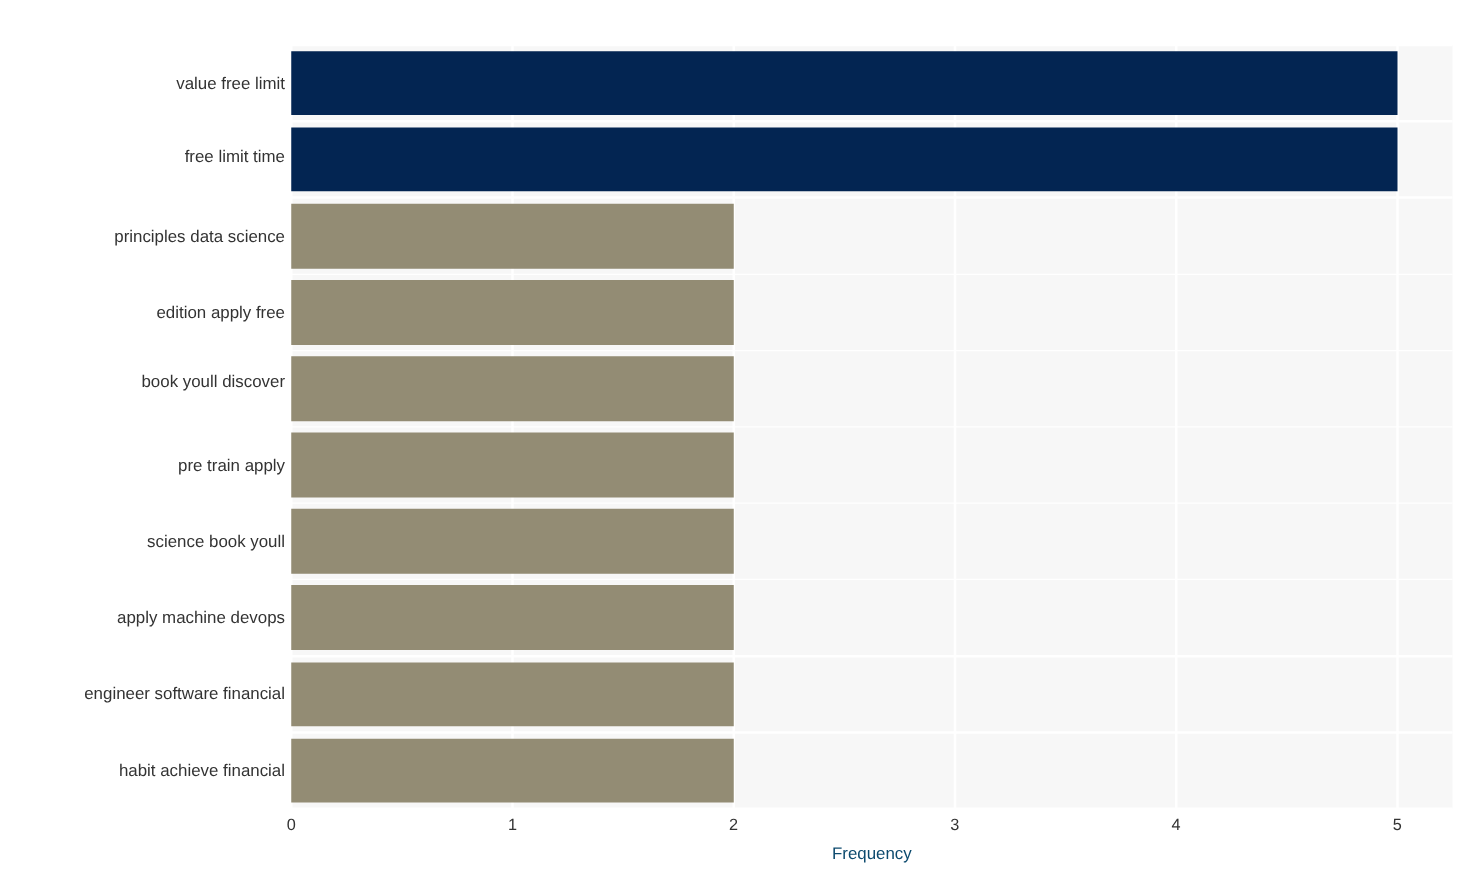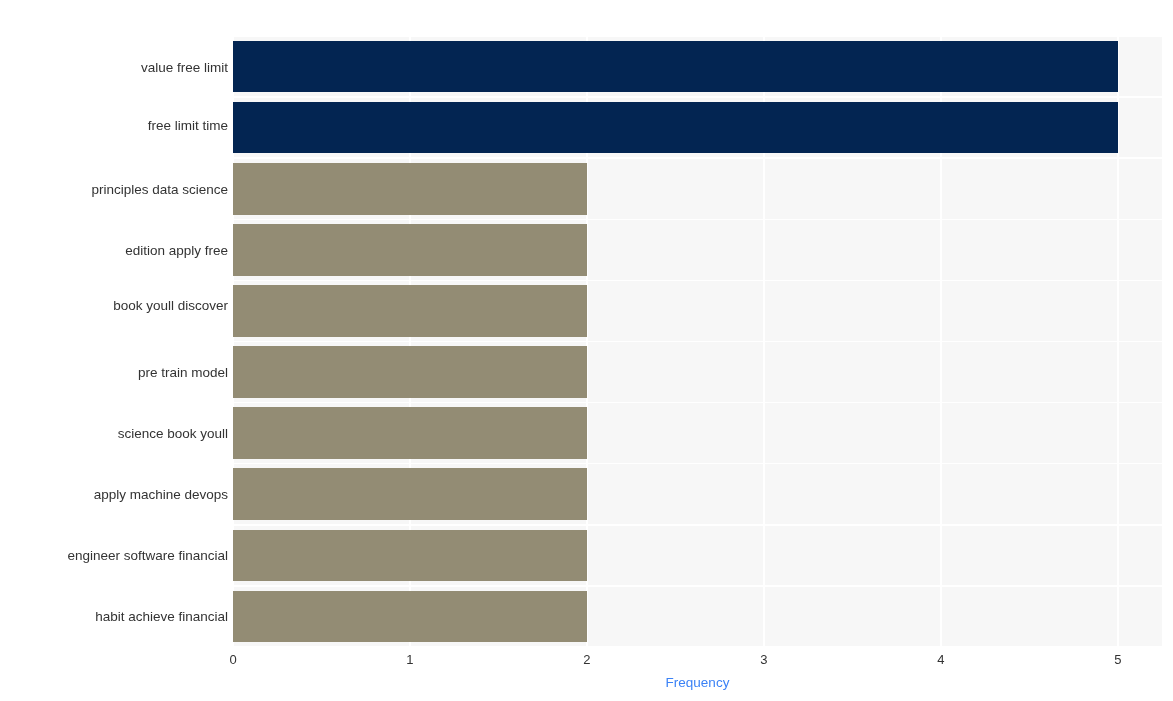--- a/index.html
+++ b/index.html
@@ -78,21 +78,21 @@
     transform: translateX(-50%);
     white-space: nowrap;
   }
   #xaxis-label {
     position: absolute;
     left: 233px;
     width: 929px;
     top: 675px;
     text-align: center;
     font-size: 13.5px;
-    color: #3b82f6;
+    color: #0c4a6e;
   }
 </style>
 </head>
 <body>
 
 <div id="figure">
 
 
   <div id="plot-area">
     <div id="grid-v">
@@ -129,21 +129,21 @@
         <div class="bar" title="habit achieve financial: 2" style="top: 554.635px; height: 51.6295px; width: 353.905px; background: rgb(147, 140, 116);"></div>
       </div>
   </div>
 
   <div id="ytick-labels">
       <div class="ytick" style="top: 66.55px;">value free limit</div>
       <div class="ytick" style="top: 125px; padding-left: 29px;">free limit time</div>
       <div class="ytick" style="top: 188.75px;">principles data science</div>
       <div class="ytick" style="top: 249.85px;">edition apply free</div>
       <div class="ytick" style="top: 305px; padding-left: 41px;">book youll discover</div>
-      <div class="ytick" style="top: 372.05px;">pre train model</div>
+      <div class="ytick" style="top: 372.05px;">pre train apply</div>
       <div class="ytick" style="top: 433.15px;">science book youll</div>
       <div class="ytick" style="top: 494.25px;">apply machine devops</div>
       <div class="ytick" style="top: 555.35px;">engineer software financial</div>
       <div class="ytick" style="top: 616.45px;">habit achieve financial</div>
     </div>
   <div id="xtick-labels">
       <div class="xtick" style="left: 233px;">0</div>
       <div class="xtick" style="left: 409.952px;">1</div>
       <div class="xtick" style="left: 586.905px;">2</div>
       <div class="xtick" style="left: 763.857px;">3</div>

